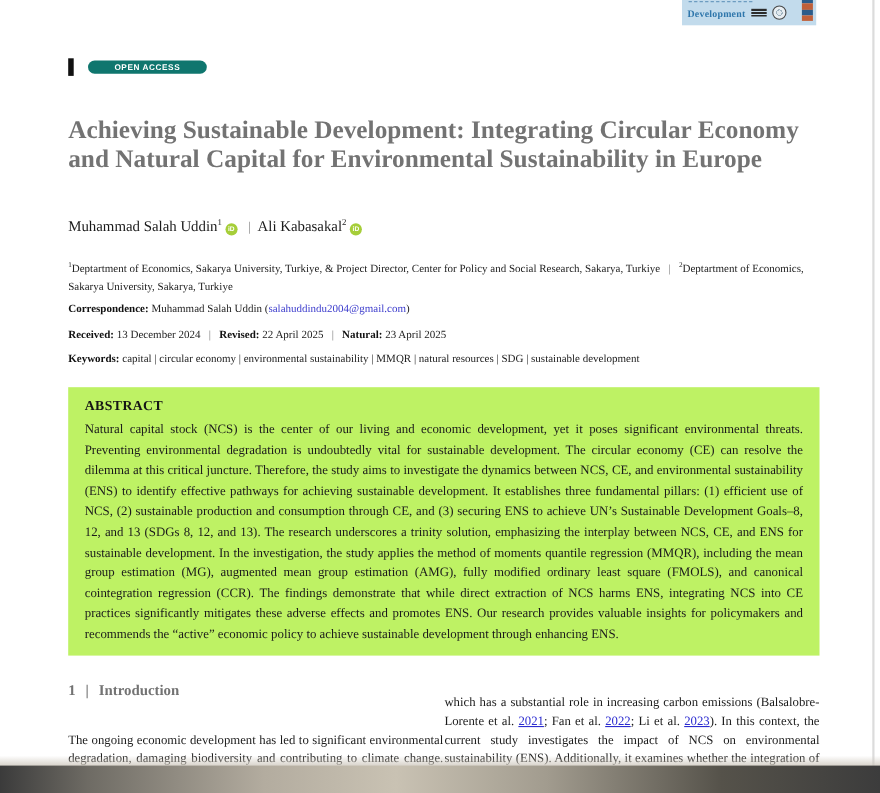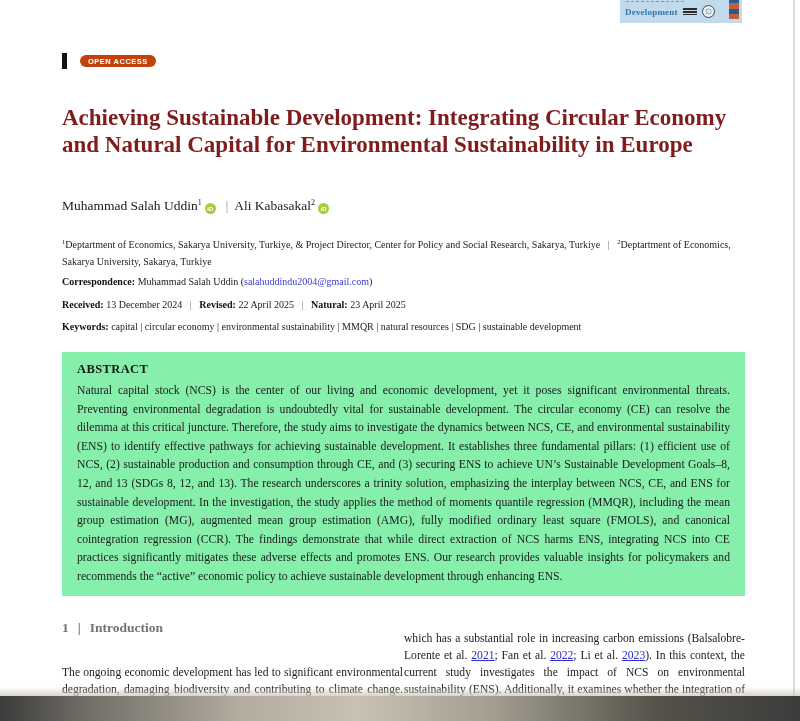--- a/index.html
+++ b/index.html
@@ -29,26 +29,26 @@
 
   
   .page-edge{left:793px;top:0;width:2px;height:721px;background:#dcdcdc;}
 
   
   .type-row{left:62px;top:53px;display:flex;align-items:center;gap:9px;}
   .type-bar{width:5px;height:16px;background:#111;}
   .type-label{font-size:13.5px;font-weight:bold;letter-spacing:.6px;color:#121212;}
   .oa-badge{
     font-family:"Liberation Sans", sans-serif;
-    background:#c2410c;color:#fff;font-size:7.5px;font-weight:bold;letter-spacing:.5px;
-    padding:3px 8px 2px;border-radius:9px;line-height:1;margin-left:4px;
+    background:#0f766e;color:#fff;font-size:7.5px;font-weight:bold;letter-spacing:.5px;
+    padding:3px 24px 2px;border-radius:9px;line-height:1;margin-left:4px;
   }
 
   
-  .title{left:62px;top:104px;width:665px;font-size:23px;font-weight:bold;line-height:27px;color:#7f1d1d;margin:0;}
+  .title{left:62px;top:104px;width:665px;font-size:23px;font-weight:bold;line-height:27px;color:#737373;margin:0;}
 
   
   .authors{left:62px;top:198px;font-size:13.5px;color:#1a1a1a;display:flex;align-items:flex-end;}
   .authors sup{font-size:8px;vertical-align:super;line-height:0;}
   .orcid{
     display:inline-flex;align-items:center;justify-content:center;
     width:11px;height:11px;border-radius:50%;background:#a6ce39;color:#fff;
     font-family:"Liberation Sans", sans-serif;font-size:6px;font-weight:bold;margin:0 4px 0 3px;
   }
   .auth-sep{color:#8a8a8a;margin:0 6px;font-size:12px;}
@@ -59,21 +59,21 @@
   .meta{left:62px;top:276px;font-size:10px;color:#222;}
   .meta b{color:#111;}
   .meta .link{color:#3b3bcc;}
   .dates{top:299px;}
   .kw{top:321px;width:683px;}
   .meta-sep{color:#777;margin:0 5px;}
 
   
   .abstract{
     left:62px;top:352px;width:683px;box-sizing:border-box;
-    background:#86efac;padding:10px 15px 9px;
+    background:#bef264;padding:10px 15px 9px;
   }
   .abstract h2{margin:0 0 5px;font-size:12.5px;letter-spacing:.4px;color:#151515;}
   .abstract p{margin:0;font-size:11.7px;line-height:18.6px;text-align:justify;color:#1b1b1b;}
 
   
   .intro-head{left:62px;top:620px;font-size:13.5px;font-weight:bold;color:#737373;}
   .intro-head .pipe{margin:0 9px;font-weight:bold;}
   .col{width:341px;font-size:11.6px;line-height:17px;text-align:justify;color:#1b1b1b;}
   .col-left{left:62px;top:652px;}
   .col-right{left:404px;top:618px;}

